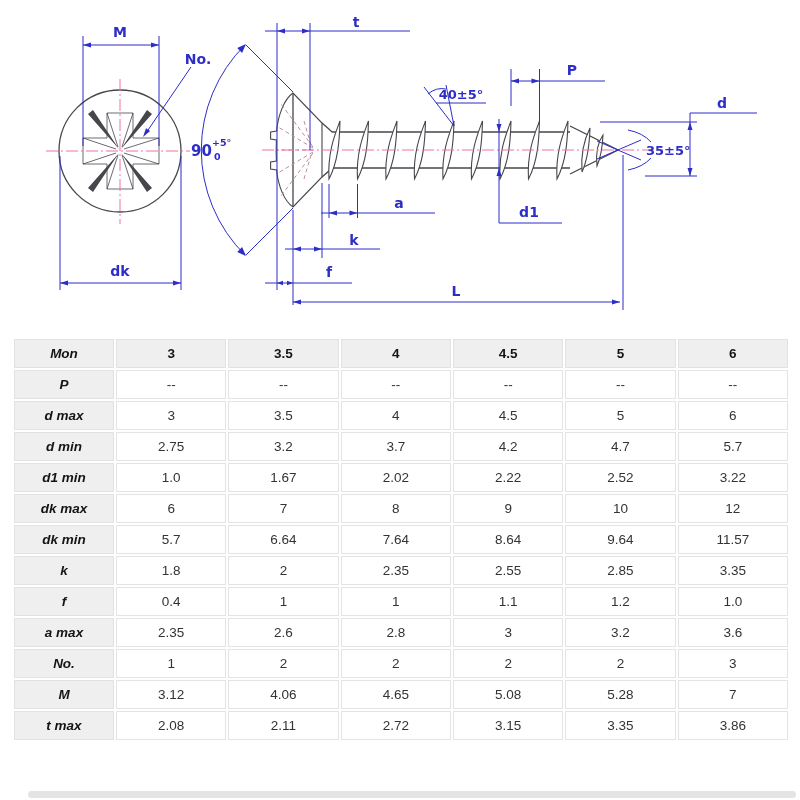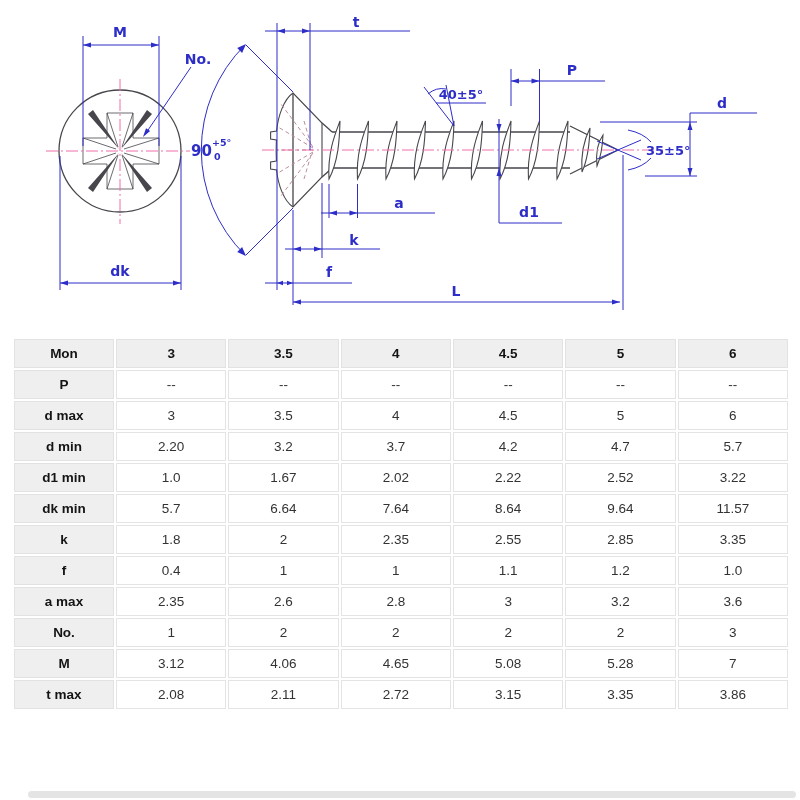--- a/index.html
+++ b/index.html
@@ -14,21 +14,21 @@
   .darkfill{fill:#46464c;stroke:none;}
   .cl{stroke:#f06fa8;stroke-width:1;fill:none;stroke-dasharray:12 3 2 3;}
   .hid{stroke:#bd8f9e;stroke-width:1;fill:none;stroke-dasharray:4 3;}
   .dimtext{fill:#2d2dc8;font-size:14px;font-weight:600;}
   .dimtext.small{font-size:9.5px;}
   .dimtext.big{font-size:15px;}
   .dimtext.ang{font-size:13px;}
 
   table.spec{position:absolute;top:337px;left:12px;width:778px;border-collapse:separate;border-spacing:2px;table-layout:fixed;}
   table.spec td{height:25px;text-align:center;vertical-align:middle;font-size:13.5px;line-height:25px;}
-  table.spec td.lbl{background:#efefef;font-weight:700;color:#141414;border:1px solid #e2e2e2;}
+  table.spec td.lbl{background:#efefef;font-weight:700;color:#141414;border:1px solid #e2e2e2;font-style:italic;}
   table.spec td.hval{background:#efefef;font-weight:700;color:#141414;border:1px solid #e2e2e2;}
   table.spec td.val{background:#fff;font-weight:400;color:#333;border:1px solid #e4e4e4;}
 
   .hscroll{position:absolute;left:28px;top:791px;width:768px;height:7px;background:#e4e4e4;border-radius:4px;}
 </style>
 </head>
 <body>
 
 <div class="drawing">
 <svg width="800" height="332" viewBox="0 0 800 332" xmlns="http://www.w3.org/2000/svg">
@@ -186,37 +186,46 @@
         <td class="lbl">d max</td>
         <td class="val">3</td>
         <td class="val">3.5</td>
         <td class="val">4</td>
         <td class="val">4.5</td>
         <td class="val">5</td>
         <td class="val">6</td>
       </tr>
       <tr>
         <td class="lbl">d min</td>
-        <td class="val">2.20</td>
+        <td class="val">2.75</td>
         <td class="val">3.2</td>
         <td class="val">3.7</td>
         <td class="val">4.2</td>
         <td class="val">4.7</td>
         <td class="val">5.7</td>
       </tr>
       <tr>
         <td class="lbl">d1 min</td>
         <td class="val">1.0</td>
         <td class="val">1.67</td>
         <td class="val">2.02</td>
         <td class="val">2.22</td>
         <td class="val">2.52</td>
         <td class="val">3.22</td>
       </tr>
       <tr>
+        <td class="lbl">dk max</td>
+        <td class="val">6</td>
+        <td class="val">7</td>
+        <td class="val">8</td>
+        <td class="val">9</td>
+        <td class="val">10</td>
+        <td class="val">12</td>
+      </tr>
+      <tr>
         <td class="lbl">dk min</td>
         <td class="val">5.7</td>
         <td class="val">6.64</td>
         <td class="val">7.64</td>
         <td class="val">8.64</td>
         <td class="val">9.64</td>
         <td class="val">11.57</td>
       </tr>
       <tr>
         <td class="lbl">k</td>

